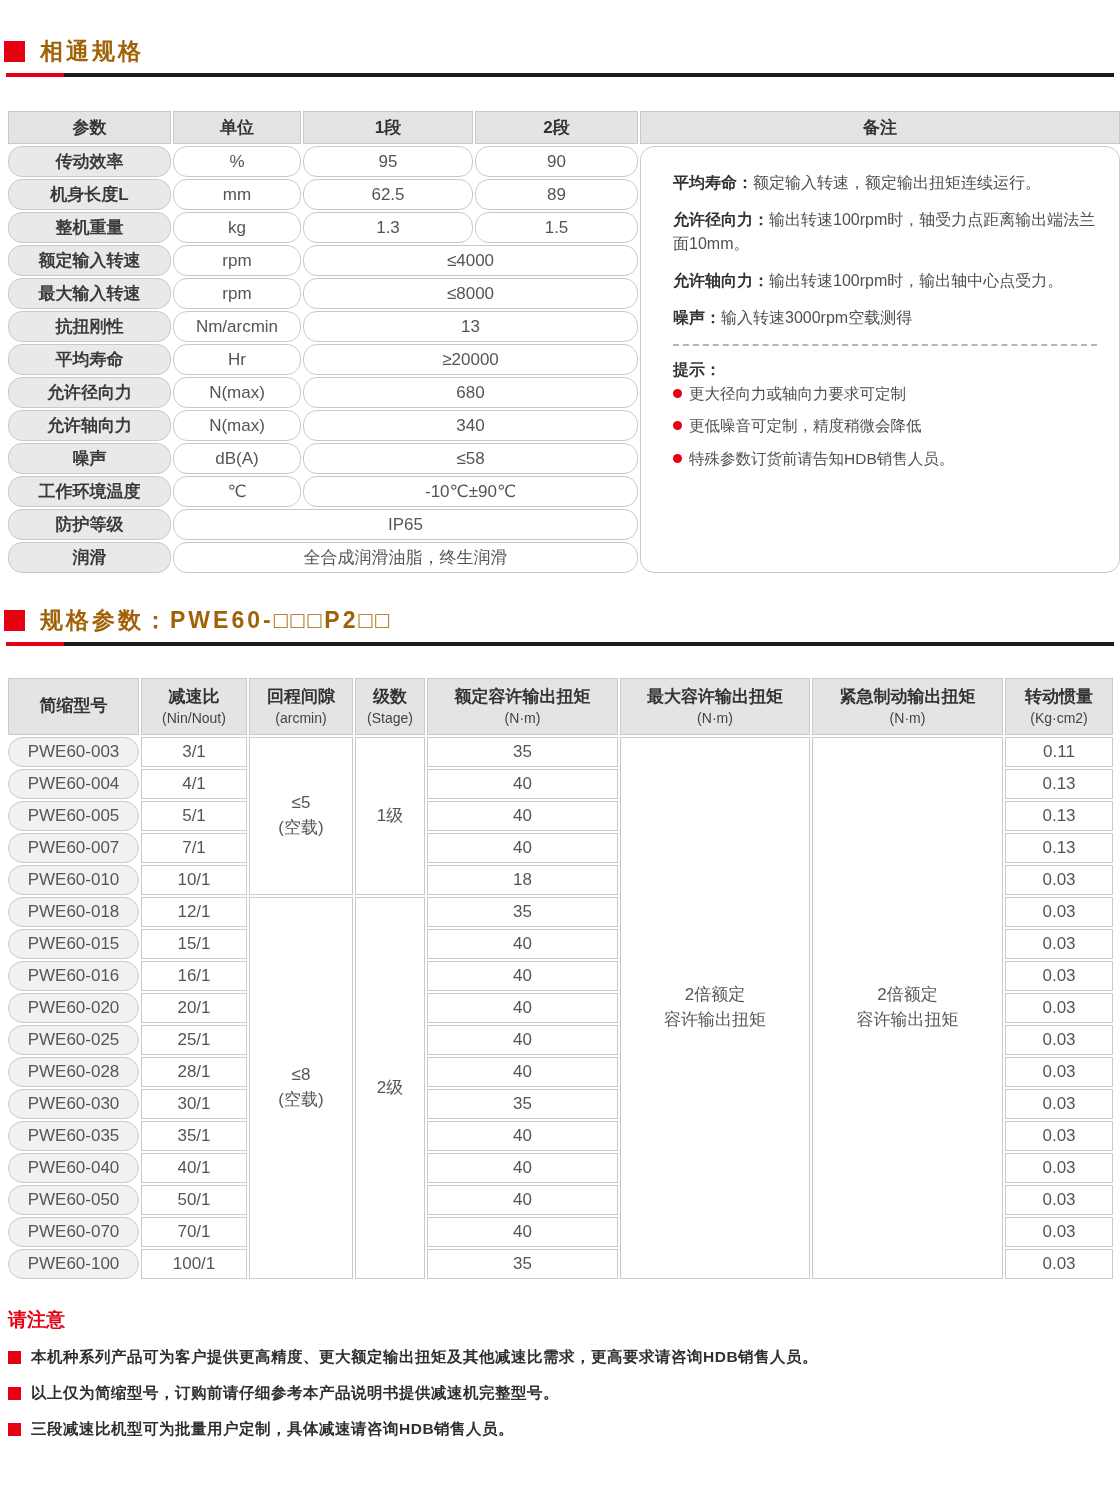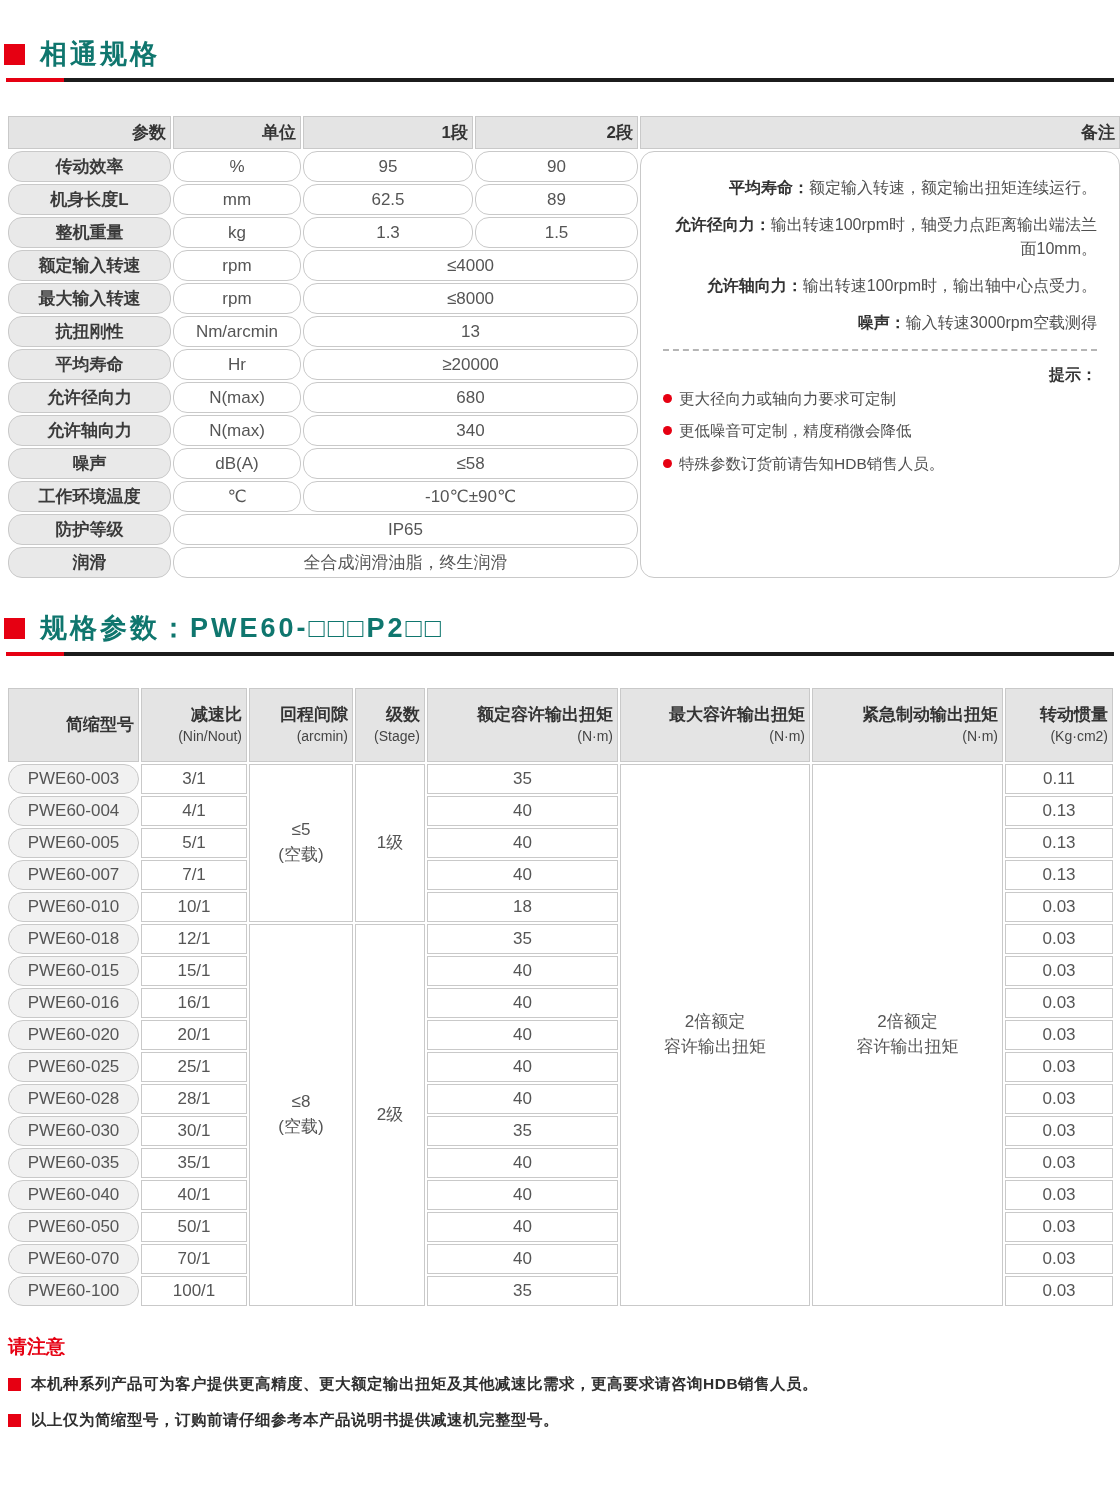--- a/index.html
+++ b/index.html
@@ -7,45 +7,45 @@
   body {
     width:1120px; height:1505px; background:#ffffff;
     font-family:"Liberation Sans","DejaVu Sans",sans-serif;
     color:var(--txt); overflow:hidden;
   }
   .page { padding:36px 6px 0 6px; }
 
   
   .section-head { display:flex; align-items:center; margin-left:-2px; }
   .red-sq { width:21px; height:21px; background:var(--red); margin-right:15px; flex:0 0 auto; }
-  .section-title { font-size:27px; font-weight:bold; color:#0f766e; letter-spacing:3px;text-align:center; }
+  .section-title { font-size:23px; font-weight:bold; color:#a16207; letter-spacing:3px;text-align:center; }
   .title-rule { height:4px; margin-top:6px; background:linear-gradient(to right, var(--red) 0, var(--red) 58px, #1c1c1c 58px, #1c1c1c 100%); }
 
   
   table { border-collapse:separate; border-spacing:2px; width:1108px; table-layout:fixed; }
   th, td { border:1px solid var(--border); text-align:center; vertical-align:middle; font-size:17px; color:var(--val); background:#fff; padding:2px 4px; }
-  th { background:var(--hdr-gray); color:#333; font-weight:bold;text-align:right; }
+  th { background:var(--hdr-gray); color:#333; font-weight:bold; }
 
   
   .spec-table { margin-top:32px; }
   .spec-table th { height:33px; }
   .spec-table td { height:31px;border-radius:14px; }
   .spec-table td.lbl { background:var(--lbl-gray); font-weight:bold; color:#3a3a3a; }
-  .spec-table td.remarks { text-align:right; vertical-align:top; padding:24px 22px 10px 22px; line-height:1.5; }
+  .spec-table td.remarks { text-align:left; vertical-align:top; padding:24px 22px 10px 32px; line-height:1.5; }
   .remark-item { margin-bottom:13px; font-size:16px; color:#4f4f4f; }
   .remark-item b { color:#333; }
   .dash-sep { border:none; border-top:2px dashed #b5b5b5; margin:14px 0 12px 0; }
   .tips-title { font-size:16px; font-weight:bold; color:#333; }
   .tip-line { display:flex; align-items:center; font-size:15.5px; color:#4f4f4f; margin-bottom:9px; }
   .dot { width:9px; height:9px; border-radius:50%; background:var(--red); margin-right:7px; flex:0 0 auto; }
 
   
   .model-section { margin-top:30px; }
   .model-table { margin-top:30px; }
-  .model-table th { height:74px; line-height:1.35; }
+  .model-table th { height:57px; line-height:1.35; }
   .model-table th .sub { display:block; font-weight:normal; font-size:14px; color:#444; }
   .model-table td { height:30px; }
   .model-table td.model-col { background:var(--row-gray);border-radius:15px; }
   .model-table td.span-cell div { line-height:1.45; }
 
   
   .notice { margin-top:26px; padding-left:2px; }
   .notice-title { color:var(--red); font-size:19px; font-weight:bold; margin-bottom:14px; }
   .notice-line { display:flex; align-items:center; margin-bottom:15px; }
   .notice-sq { width:13px; height:13px; background:var(--red); margin-right:10px; flex:0 0 auto; }
@@ -467,15 +467,19 @@
   <div class="notice">
     <div class="notice-title">请注意</div>
     <div class="notice-line">
         <span class="notice-sq"></span>
         <span class="notice-text">本机种系列产品可为客户提供更高精度、更大额定输出扭矩及其他减速比需求，更高要求请咨询HDB销售人员。</span>
       </div>
     <div class="notice-line">
         <span class="notice-sq"></span>
         <span class="notice-text">以上仅为简缩型号，订购前请仔细参考本产品说明书提供减速机完整型号。</span>
       </div>
+    <div class="notice-line">
+        <span class="notice-sq"></span>
+        <span class="notice-text">三段减速比机型可为批量用户定制，具体减速请咨询HDB销售人员。</span>
+      </div>
   </div>
 
 </div>
 
 </body></html>

